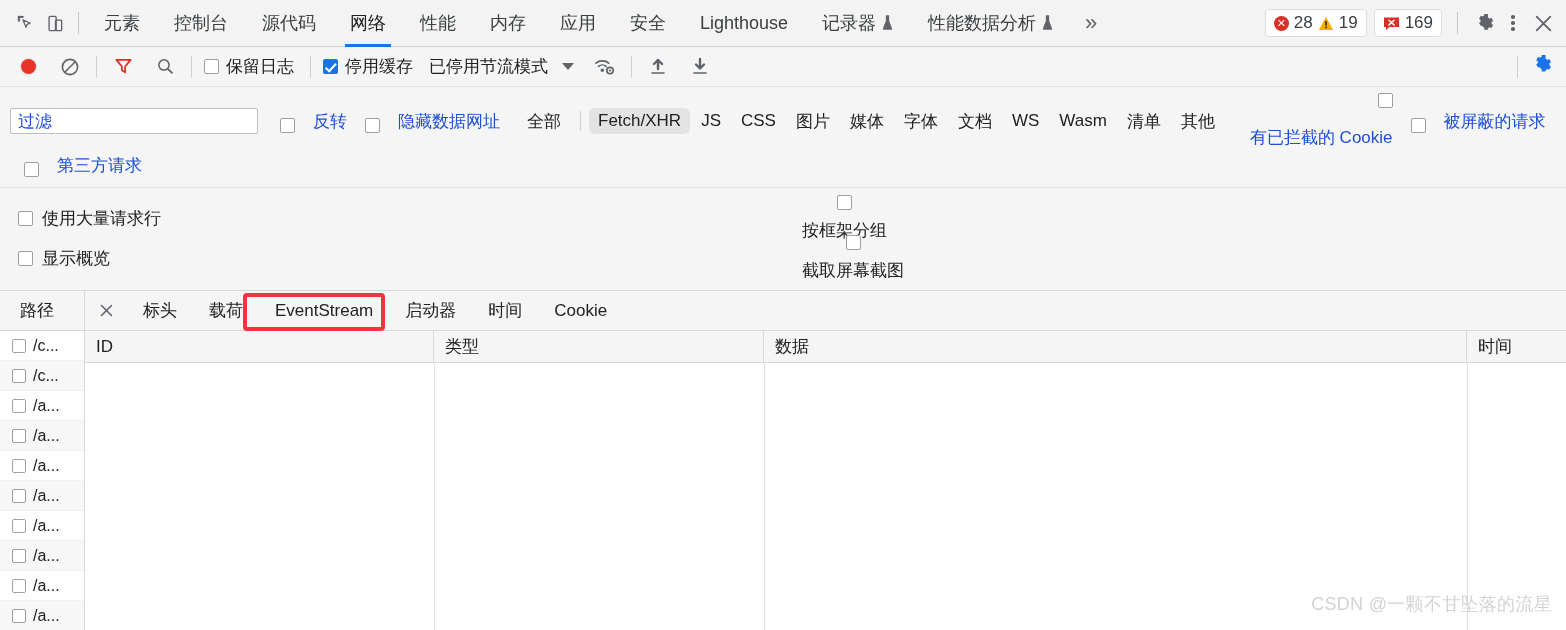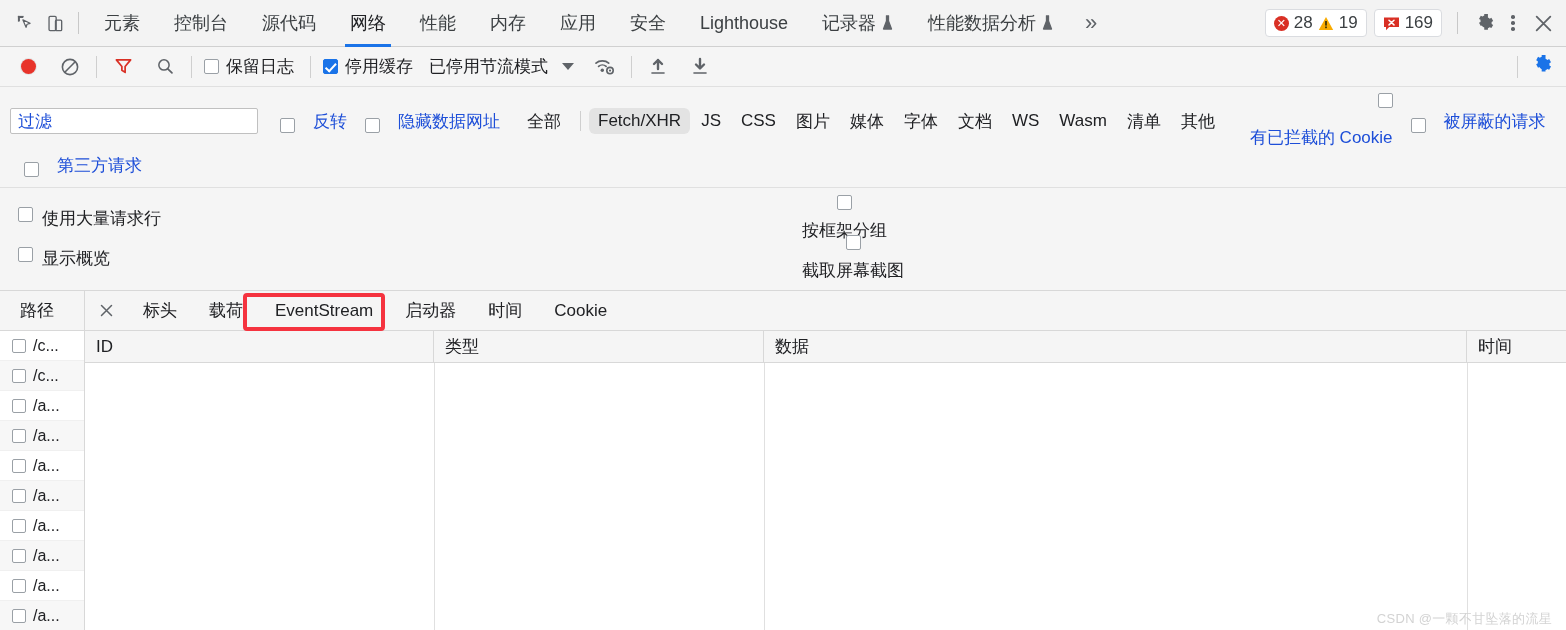--- a/index.html
+++ b/index.html
@@ -187,21 +187,21 @@
   .filter-line2 { display:flex; align-items:center; min-height:30px; padding-top:2px;}
 
   
   .settingspane {
     background: #f5f5f5;
     border-bottom: 1px solid #d8d8d8;
     padding: 10px 0 12px 0;
     position: relative;
   }
   .settings-row { display:flex; align-items:center; height:40px; position:relative; }
-  .set-left { position:absolute; left:18px; display:flex; align-items:flex-start; gap:9px; font-size:17px; color:#202124;}
+  .set-left { position:absolute; left:18px; display:flex; align-items:center; gap:9px; font-size:17px; color:#202124;}
   .set-right { position:absolute; left:802px; display:flex; align-items:center; gap:9px; font-size:17px; color:#202124;flex-direction:column;}
 
   
   .tabstrip {
     height: 40px;
     background: #f5f5f5;
     border-bottom: 1px solid #d8d8d8;
     display: flex; align-items: stretch;
     position: relative;
   }
@@ -274,22 +274,22 @@
     border-right: 1px solid #d8d8d8;
     flex: none;
     height: 100%;
   }
   .ghcell.last { border-right: none; }
   .gridbody { position: relative; height: 301px; }
   .vline { position:absolute; top:0; bottom:0; width:1px; background:#e0e0e0; }
 
   .watermark {
     position: absolute;
-    right: 14px; bottom: 2px;
-    font-size: 13px;
+    right: 14px; bottom: 14px;
+    font-size: 18px;
     color: #d3d3d3;
     white-space: nowrap;
     letter-spacing: 0.3px;
   }
 </style>
 </head>
 <body>
 
 <div class="app">
 

